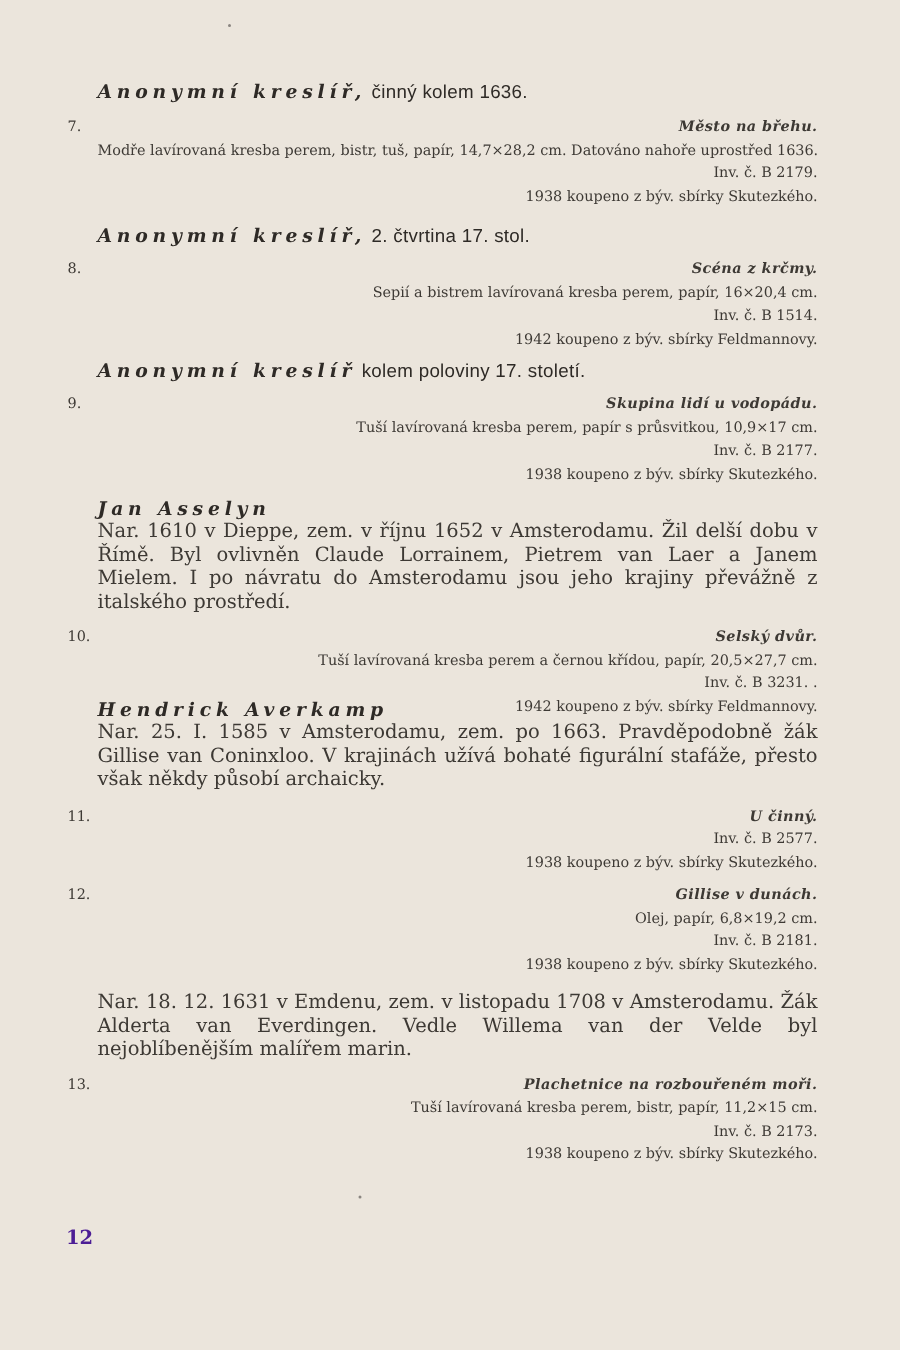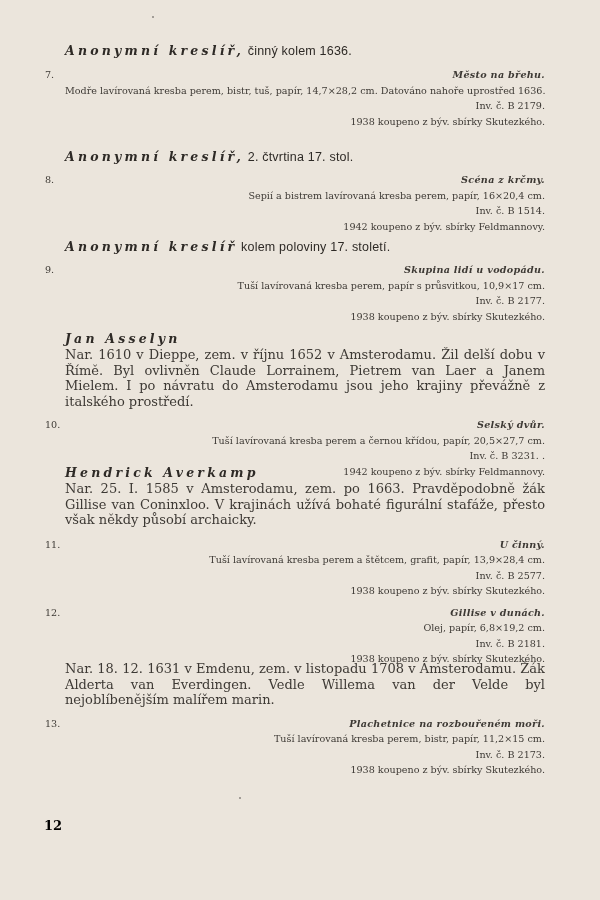--- a/index.html
+++ b/index.html
@@ -78,36 +78,36 @@
     .entry .wrap {
       white-space: normal;
       text-align: justify;
     }
     .page-number {
       position: absolute;
       left: 44px;
       top: 818px;
       font-size: 13px;
       font-weight: bold;
-      color: #000000;
+      color: #4c1d95;
     }
     .speck {
       position: absolute;
       width: 2px;
       height: 2px;
       background: #8a8580;
       border-radius: 1px;
     }
   </style>
 </head>
 <body>
 
 <div class="page">
 
-  <div class="block" style="top:43px;">
+  <div class="block" style="top:53px;">
     <div class="heading">
       <span class="name">Anonymní kreslíř,</span><span class="rest"> činný kolem 1636.</span>
     </div>
     <div class="entry" style="margin-top:8px;">
       <span class="num">7.</span>
       <span class="line title">Město na břehu.</span>
       <span class="line wrap" style="width:490px;">Modře lavírovaná kresba perem, bistr, tuš, papír, 14,7×28,2 cm. Datováno nahoře uprostřed 1636.</span>
       <span class="line">Inv. č. B 2179.</span>
       <span class="line">1938 koupeno z býv. sbírky Skutezkého.</span>
     </div>
@@ -154,21 +154,20 @@
   </div>
 
   <div class="block" style="top:465px;">
     <div class="heading">
       <span class="name">Hendrick Averkamp</span>
     </div>
     <div class="bio" style="width:480px;">Nar. 25. I. 1585 v Amsterodamu, zem. po 1663. Pravděpodobně žák Gillise van Coninxloo. V krajinách užívá bohaté figurální stafáže, přesto však někdy působí archaicky.</div>
     <div class="entry" style="margin-top:9px;">
       <span class="num">11.</span>
       <span class="line title">U činný.</span>
-      <span class="line">Tuší lavírovaná kresba perem a štětcem, grafit, papír, 13,9×28,4 cm.</span>
       <span class="line">Inv. č.  B 2577.</span>
       <span class="line">1938 koupeno z býv. sbírky Skutezkého.</span>
     </div>
     <div class="entry" style="margin-top:6px;">
       <span class="num">12.</span>
       <span class="line title">Gillise v dunách.</span>
       <span class="line">Olej, papír, 6,8×19,2 cm.</span>
       <span class="line">Inv. č.  B 2181.</span>
       <span class="line">1938 koupeno z býv. sbírky Skutezkého.</span>
     </div>

